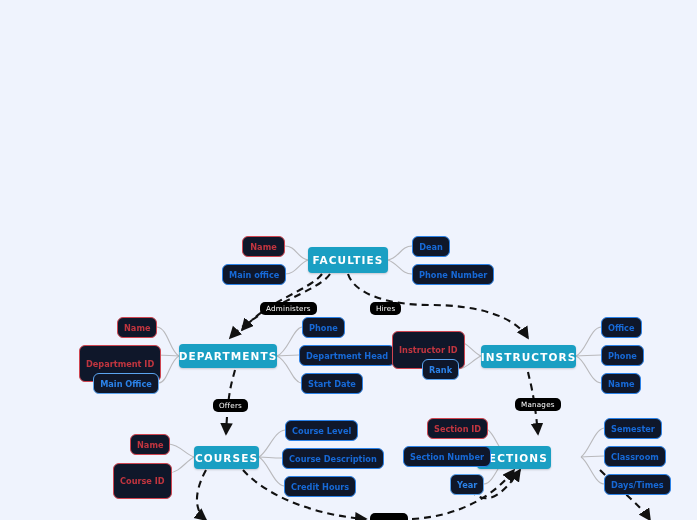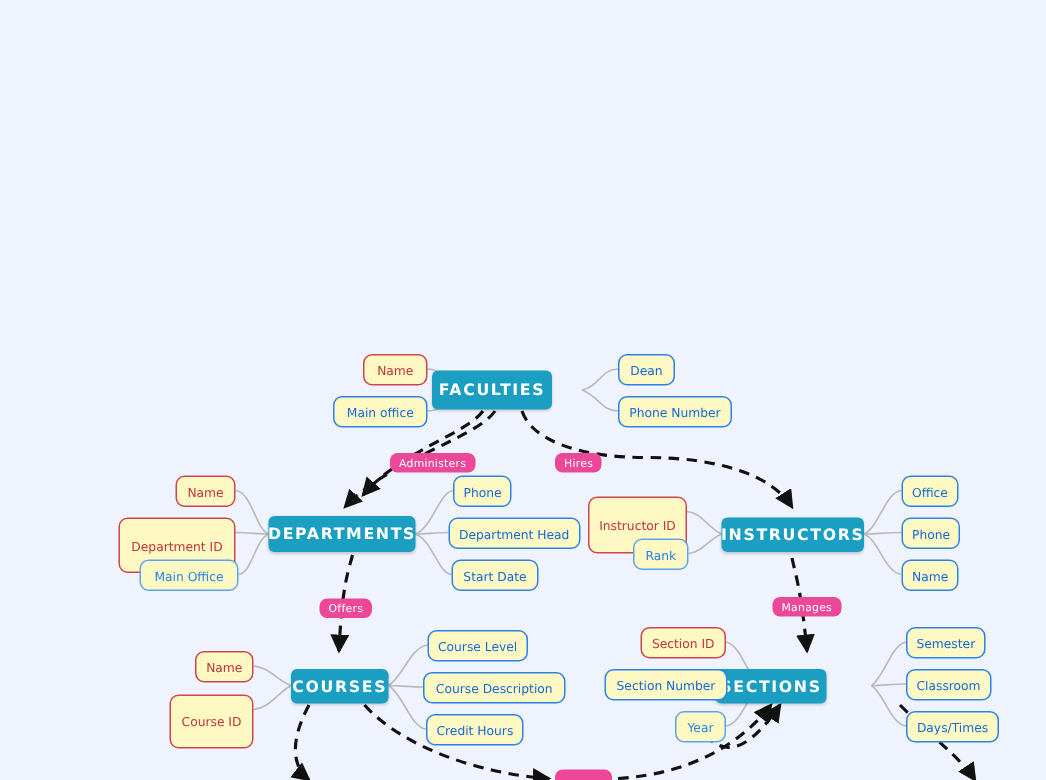--- a/index.html
+++ b/index.html
@@ -23,44 +23,44 @@
     font-size:10.5px;
     display:flex;align-items:center;justify-content:center;
     box-sizing:border-box;
     white-space:nowrap;
     box-shadow:0 1px 2px rgba(0,0,0,.18);
   }
 
   
   .attr{
     position:absolute;
-    background:#fef9c3;
+    background:#0f172a;
     border:1.6px solid #2b82e8;
     color:#1769d6;
     border-radius:6px;
-    font-weight:normal;
+    font-weight:bold;
     font-size:8.2px;
     display:flex;align-items:center;justify-content:center;
     box-sizing:border-box;
     white-space:nowrap;
     padding:0 6px;
   }
   .attr.pk{
     border-color:#cf4450;
     color:#c0353f;
   }
   .attr.light{
     border-color:#5ba4f0;
     color:#2b82e8;
   }
 
   
   .rel{
     position:absolute;
-    background:#ec4899;
+    background:#000000;
     color:#ffffff;
     border-radius:5px;
     font-size:7.2px;
     font-weight:normal;
     display:flex;align-items:center;justify-content:flex-end;
     box-sizing:border-box;
     white-space:nowrap;
     padding:0 6px;
     letter-spacing:.2px;
   }
@@ -111,21 +111,21 @@
         <path d="M235,370 C232,382 228,390 226,434"></path>
         <path d="M528,372 C530,382 534,392 538,434"></path>
         <path d="M206,470 C192,496 196,512 206,520"></path>
         <path d="M243,470 C268,498 320,516 366,519"></path>
         <path d="M412,519 C460,516 494,496 514,470"></path>
         <path d="M470,490 C480,500 494,508 520,470"></path>
         <path d="M600,470 C620,490 640,505 650,520"></path>
       </g>
   </svg>
 
-  <div class="entity" style="left: 288px; top: 247px; width: 80px; height: 26px;">
+  <div class="entity" style="left: 308px; top: 247px; width: 80px; height: 26px;">
       <span>FACULTIES</span>
     </div>
   <div class="entity" style="left: 179px; top: 344px; width: 98px; height: 24px;">
       <span>DEPARTMENTS</span>
     </div>
   <div class="entity" style="left: 481px; top: 345px; width: 95px; height: 23px;">
       <span>INSTRUCTORS</span>
     </div>
   <div class="entity" style="left: 194px; top: 446px; width: 65px; height: 23px;">
       <span>COURSES</span>

